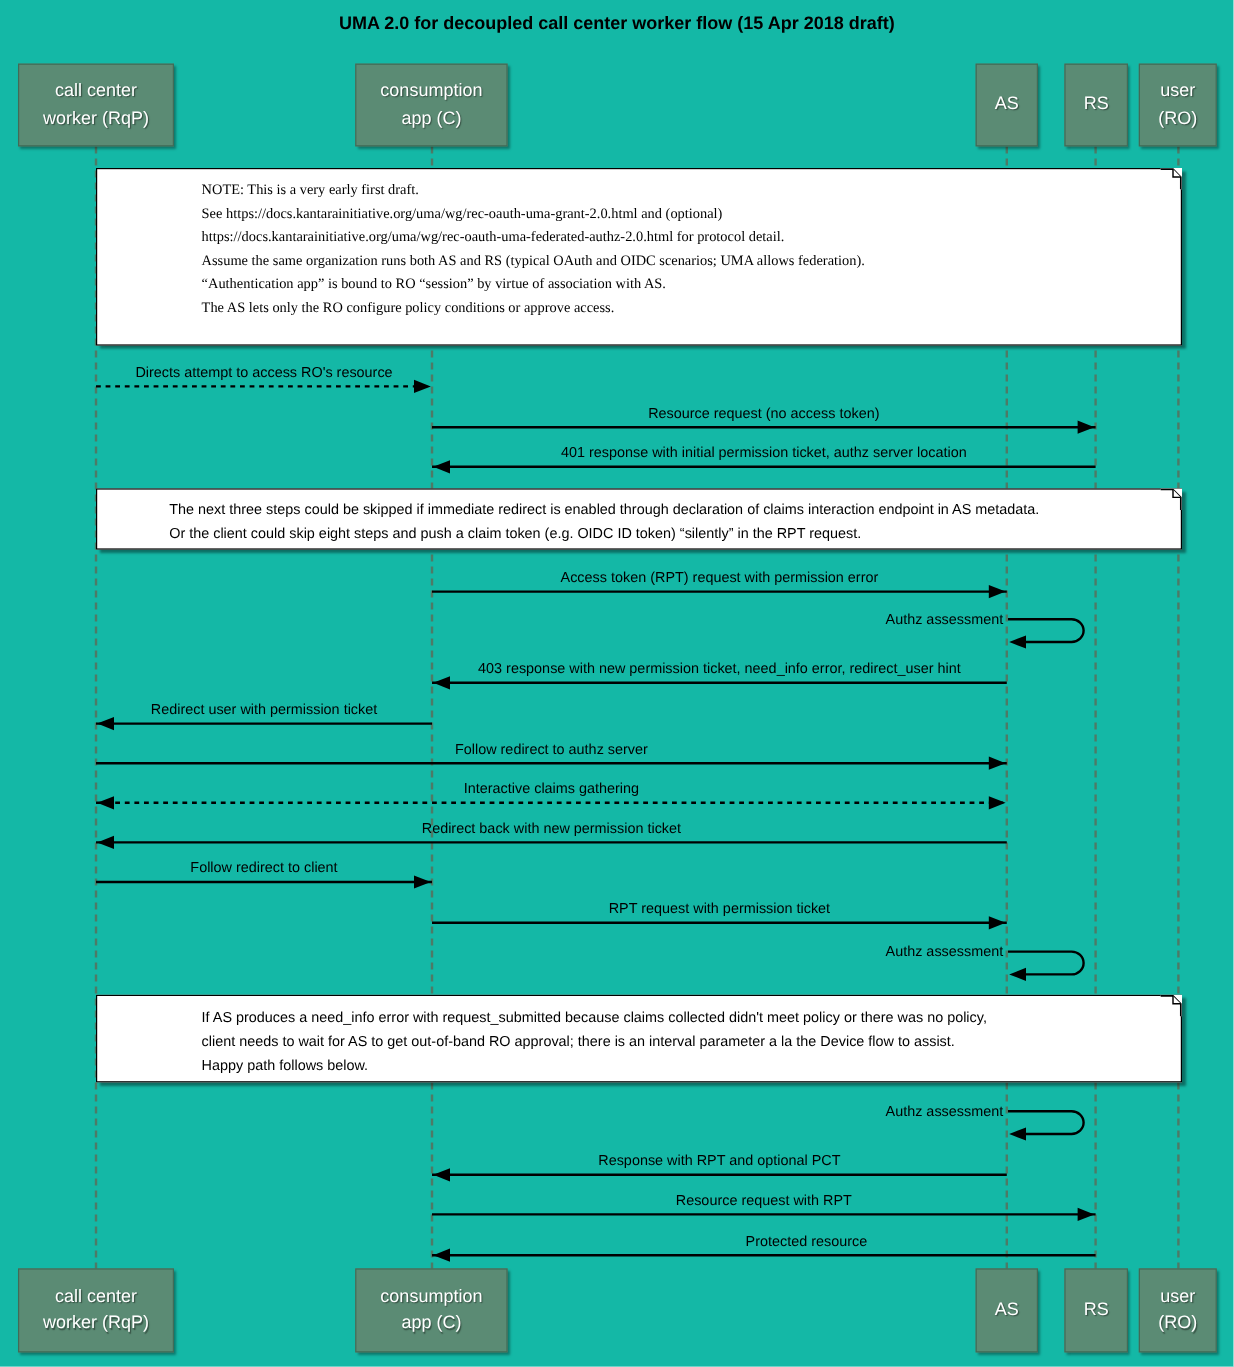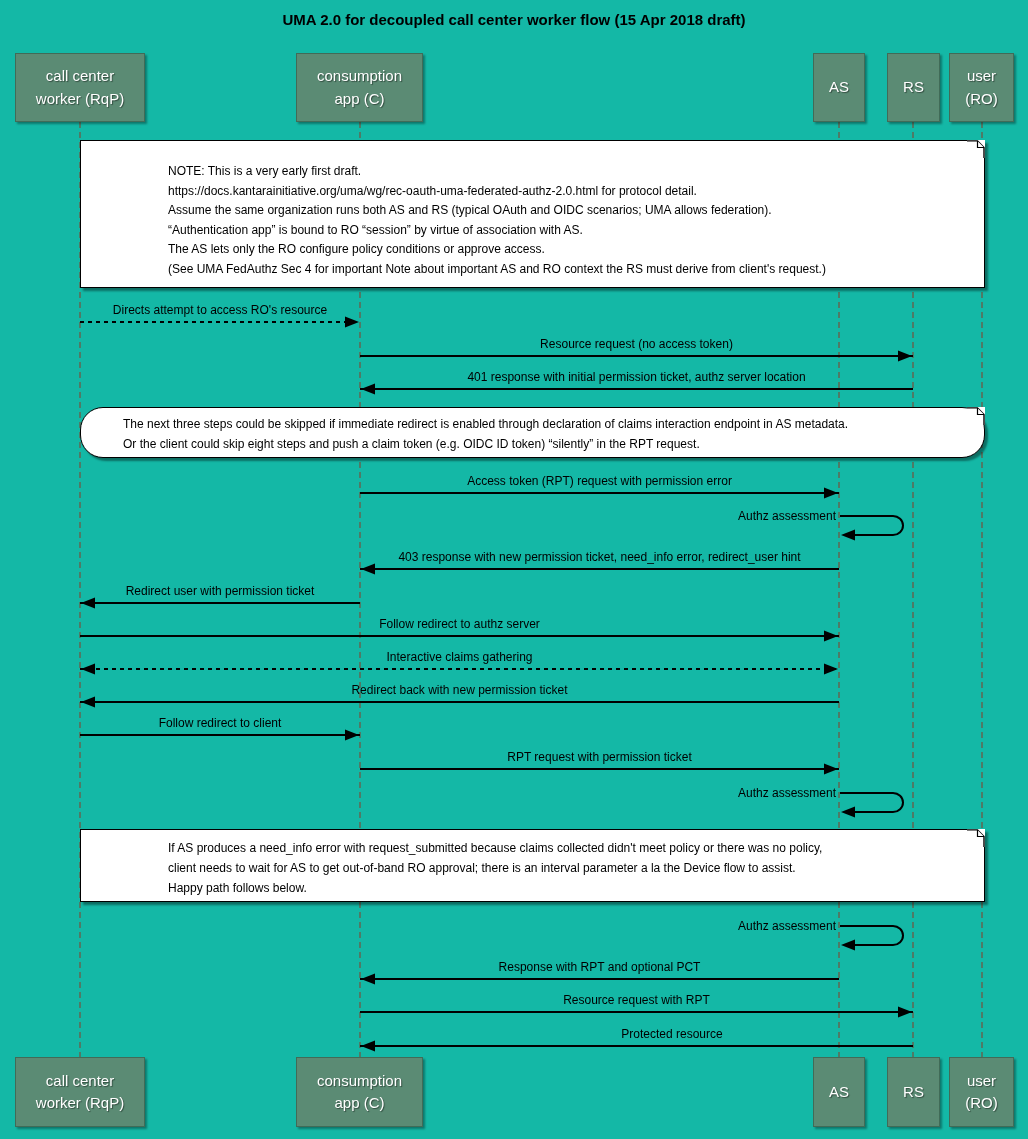--- a/index.html
+++ b/index.html
@@ -40,34 +40,34 @@
 <div class="canvas">
   <div class="title">UMA 2.0 for decoupled call center worker flow (15 Apr 2018 draft)</div>
   <div id="lifelines">
       <div class="lifeline" style="left: 79px; top: 122px; height: 936px; border-left-color: rgb(78, 122, 102);"></div>
       <div class="lifeline" style="left: 359px; top: 122px; height: 936px; border-left-color: rgb(78, 122, 102);"></div>
       <div class="lifeline" style="left: 838px; top: 122px; height: 936px; border-left-color: rgb(78, 122, 102);"></div>
       <div class="lifeline" style="left: 912px; top: 122px; height: 936px; border-left-color: rgb(78, 122, 102);"></div>
       <div class="lifeline" style="left: 981px; top: 122px; height: 936px; border-left-color: rgb(78, 122, 102);"></div>
     </div>
   <div id="notes">
-      <div class="note" style="left: 80px; top: 140px; width: 905px; height: 148px; padding-left: 87px; padding-top: 21px;">
+      <div class="note" style="left: 80px; top: 140px; width: 905px; height: 148px; padding-left: 87px; padding-top: 8px; font-family: Liberation Serif, serif;">
         <div class="note-line" style="line-height: 19.5px;">NOTE: This is a very early first draft.</div>
+        <div class="note-line" style="line-height: 19.5px;">See https://docs.kantarainitiative.org/uma/wg/rec-oauth-uma-grant-2.0.html and (optional)</div>
         <div class="note-line" style="line-height: 19.5px;">https://docs.kantarainitiative.org/uma/wg/rec-oauth-uma-federated-authz-2.0.html for protocol detail.</div>
         <div class="note-line" style="line-height: 19.5px;">Assume the same organization runs both AS and RS (typical OAuth and OIDC scenarios; UMA allows federation).</div>
         <div class="note-line" style="line-height: 19.5px;">“Authentication app” is bound to RO “session” by virtue of association with AS.</div>
         <div class="note-line" style="line-height: 19.5px;">The AS lets only the RO configure policy conditions or approve access.</div>
-        <div class="note-line" style="line-height: 19.5px;">(See UMA FedAuthz Sec 4 for important Note about important AS and RO context the RS must derive from client's request.)</div>
         <svg width="18" height="18" class="note-fold">
           <rect x="0" y="0" width="18" height="18" fill="#fff"></rect>
           <path d="M0,0.9 H10.5 L17,7.5 V18" fill="#fff" stroke="#000" stroke-width="1.4"></path>
           <path d="M10.5,0.9 V7.5 H17" fill="#fff" stroke="#000" stroke-width="1.2"></path>
         </svg>
       </div>
-      <div class="note" style="left: 80px; top: 407px; width: 905px; height: 51px; padding-left: 42px; padding-top: 6px; border-radius: 23px;">
+      <div class="note" style="left: 80px; top: 407px; width: 905px; height: 51px; padding-left: 60px; padding-top: 6px;">
         <div class="note-line" style="line-height: 20px;">The next three steps could be skipped if immediate redirect is enabled through declaration of claims interaction endpoint in AS metadata.</div>
         <div class="note-line" style="line-height: 20px;">Or the client could skip eight steps and push a claim token (e.g. OIDC ID token) “silently” in the RPT request.</div>
         <svg width="18" height="18" class="note-fold">
           <rect x="0" y="0" width="18" height="18" fill="#fff"></rect>
           <path d="M0,0.9 H10.5 L17,7.5 V18" fill="#fff" stroke="#000" stroke-width="1.4"></path>
           <path d="M10.5,0.9 V7.5 H17" fill="#fff" stroke="#000" stroke-width="1.2"></path>
         </svg>
       </div>
       <div class="note" style="left: 80px; top: 829px; width: 905px; height: 73px; padding-left: 87px; padding-top: 8px;">
         <div class="note-line" style="line-height: 20px;">If AS produces a need_info error with request_submitted because claims collected didn't meet policy or there was no policy,</div>

